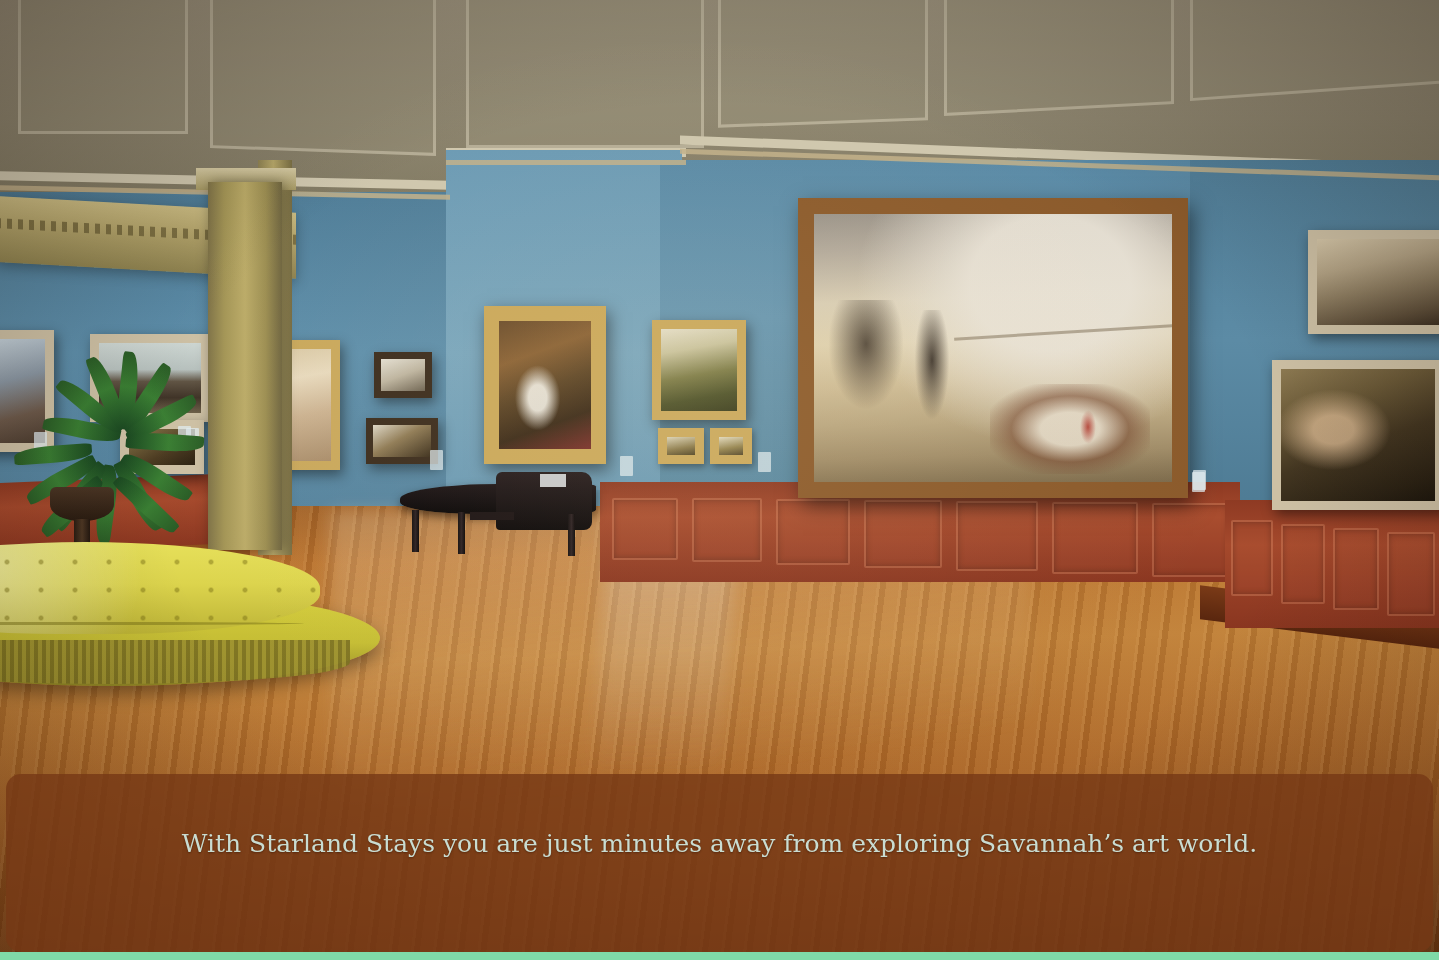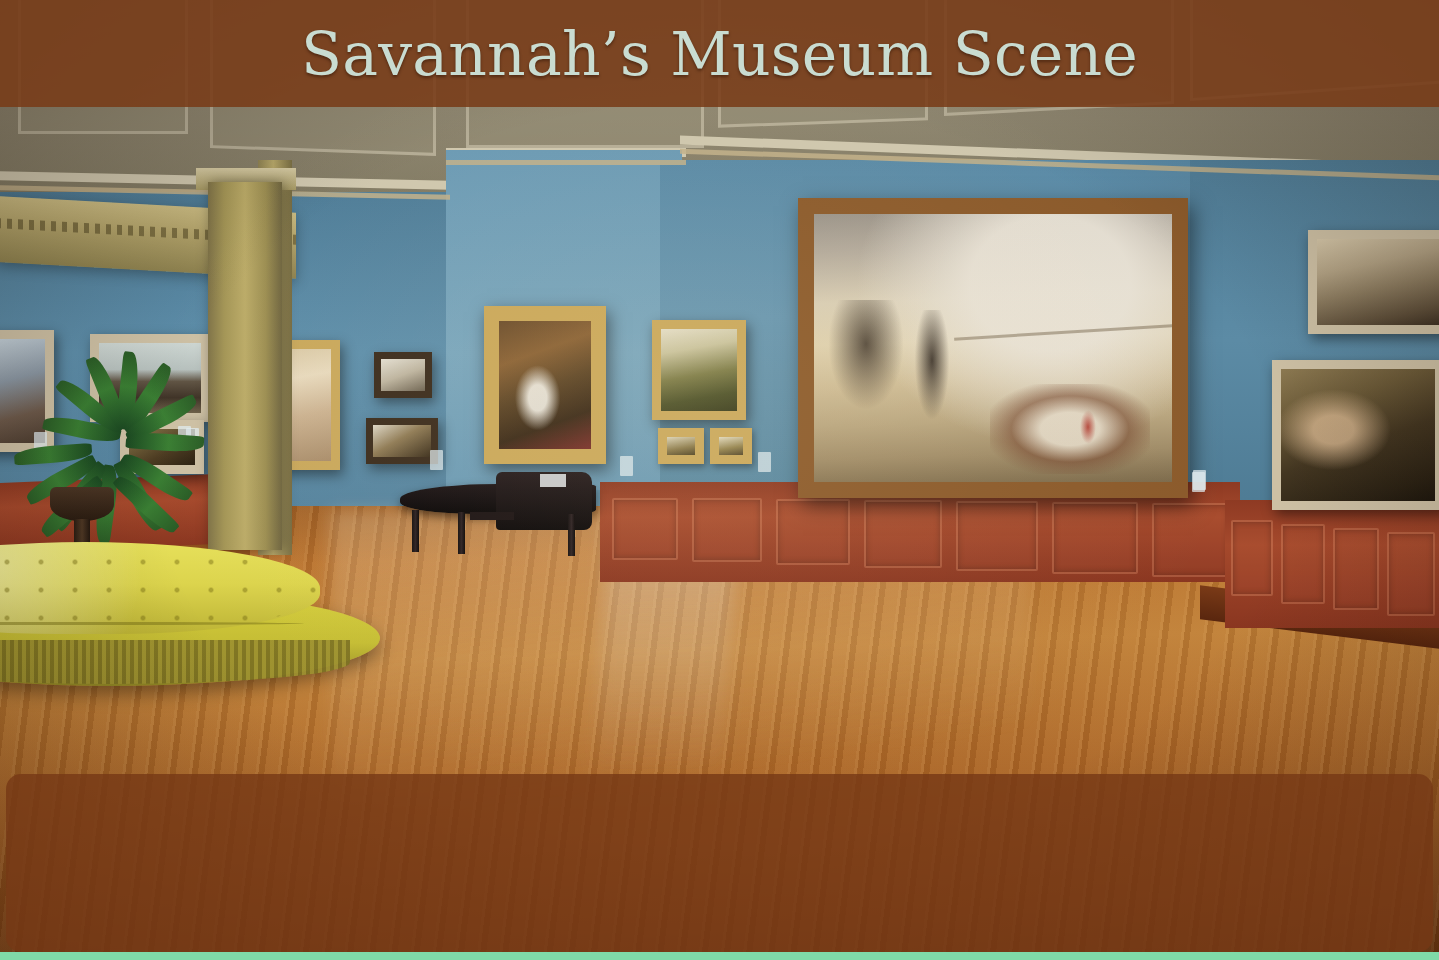--- a/index.html
+++ b/index.html
@@ -553,22 +553,20 @@
       <div id="sofa-base"></div>
       <div id="sofa-fringe"></div>
       <div id="sofa-back"></div>
       <div id="sofa-tufts"></div>
       <div id="sofa-seam1"></div>
     </div>
 
     <div id="photo-vignette"></div>
   </div>
 
-  <div id="header-band">
-    <h1 id="page-title">Savannah’s Museum Scene</h1>
+
+  <div id="caption-card">
+    <p id="caption-p2">With Starland Stays you are just minutes away from exploring Savannah’s art world.</p>
   </div>
 
-  <div id="caption-card">
-  </div>
-
   <div id="bottom-bar"></div>
 
 </div>
 
 </body></html>

